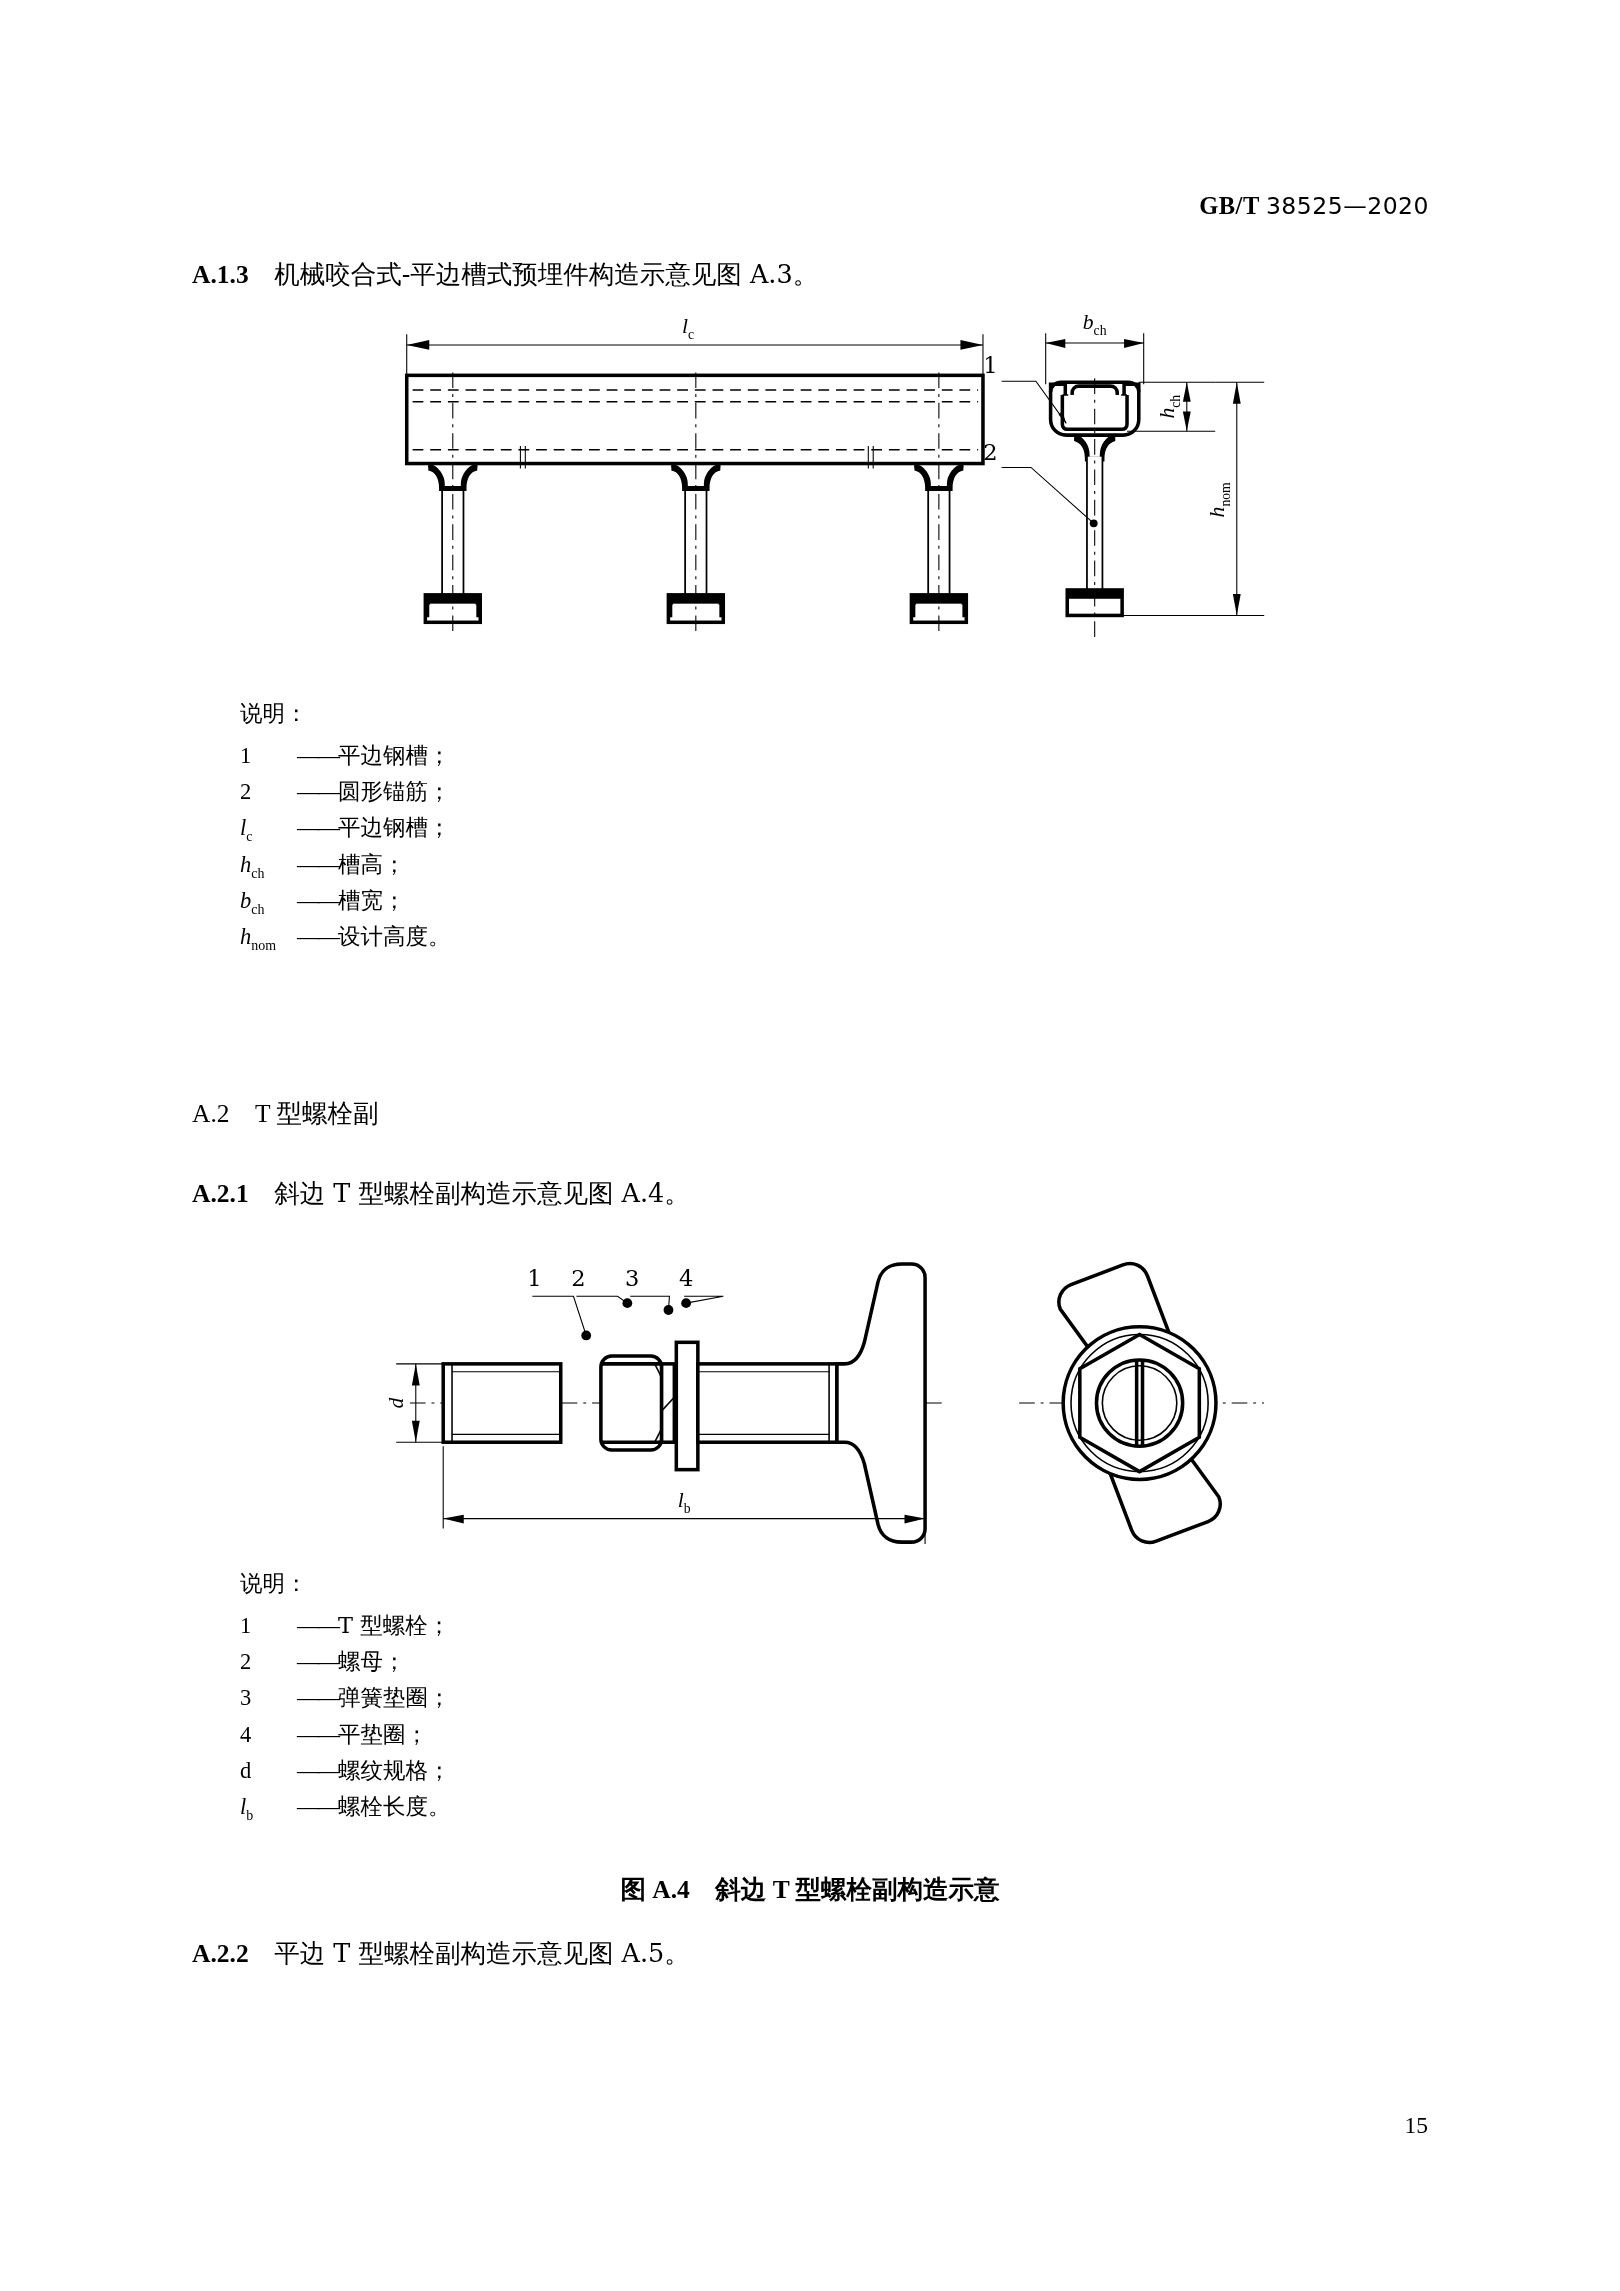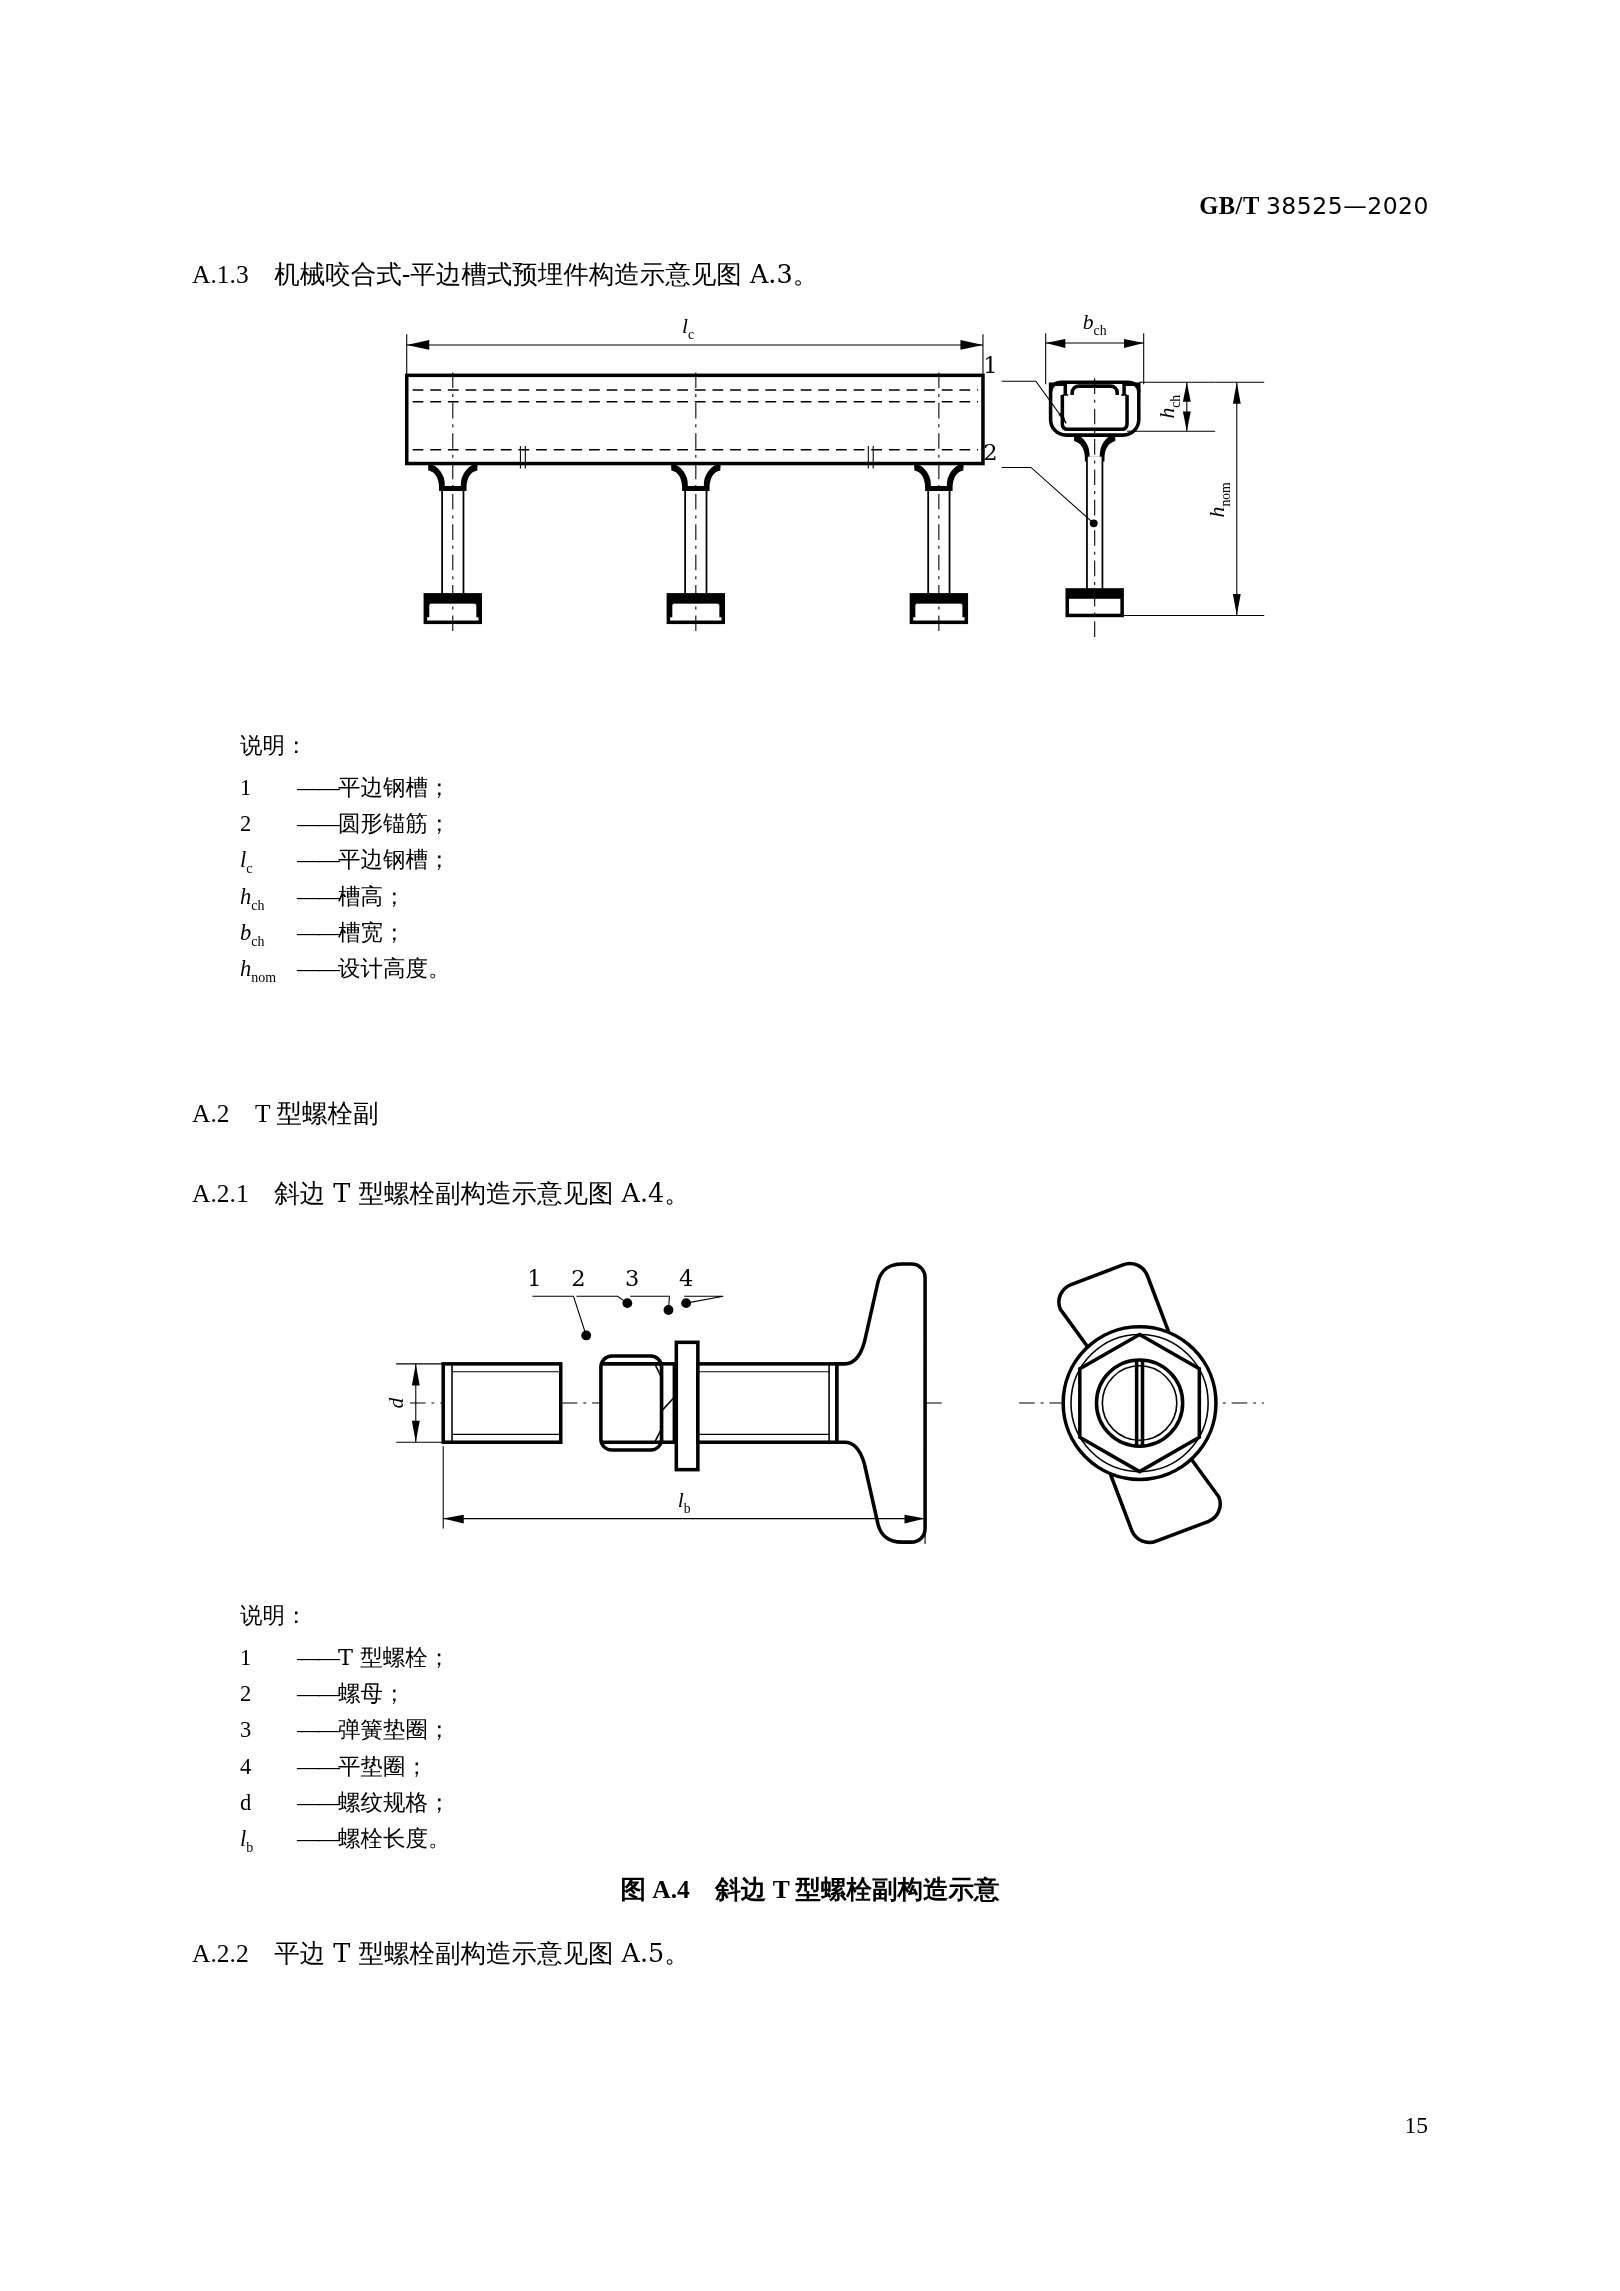--- a/index.html
+++ b/index.html
@@ -17,37 +17,37 @@
     font-family:"Liberation Serif","DejaVu Serif",serif;
     white-space:nowrap;
   }
   .hdr .num { font-weight:normal; font-family:"DejaVu Sans","Liberation Sans",sans-serif; font-size:23.5px;}
 
   
   .para {
     position:absolute; font-size:25.5px; white-space:nowrap;
     font-family:"DejaVu Serif","Liberation Serif",serif;
   }
-  .para .lbl { font-family:"Liberation Serif",serif; font-weight:normal; }
+  .para .lbl { font-family:"Liberation Serif",serif; font-weight:bold; }
   .para .gap { display:inline-block; width:25.5px; }
   .para .cn  { font-family:"DejaVu Serif","Liberation Serif",serif; }
 
   .heading {
     position:absolute; font-size:25.5px; font-weight:normal; white-space:nowrap;
   }
 
   .figcap {
     position:absolute; width:100%; text-align:center;
     font-size:25.5px; font-weight:bold; white-space:nowrap;
   }
   .figcap .sp { display:inline-block; width:25.5px; }
 
   
   .legend { position:absolute; font-size:22.5px; }
-  .legend .ttl { margin-bottom:10.8px; font-family:"DejaVu Serif",serif;margin-top:32px;}
+  .legend .ttl { margin-bottom:10.8px; font-family:"DejaVu Serif",serif;}
   .legend .row { display:flex; align-items:baseline; margin-bottom:10.8px; height:25.5px;}
   .legend .sym {
     width:57px; font-style:italic;
     font-family:"Liberation Serif","DejaVu Serif",serif;
     white-space:nowrap;
   }
   .legend .sym.plain { font-style:normal; }
   .legend .sym sub { font-style:normal; font-size:0.62em; }
   .legend .dash { letter-spacing:-2px; margin-right:0px; }
   .legend .txt { font-family:"DejaVu Serif",serif; }

